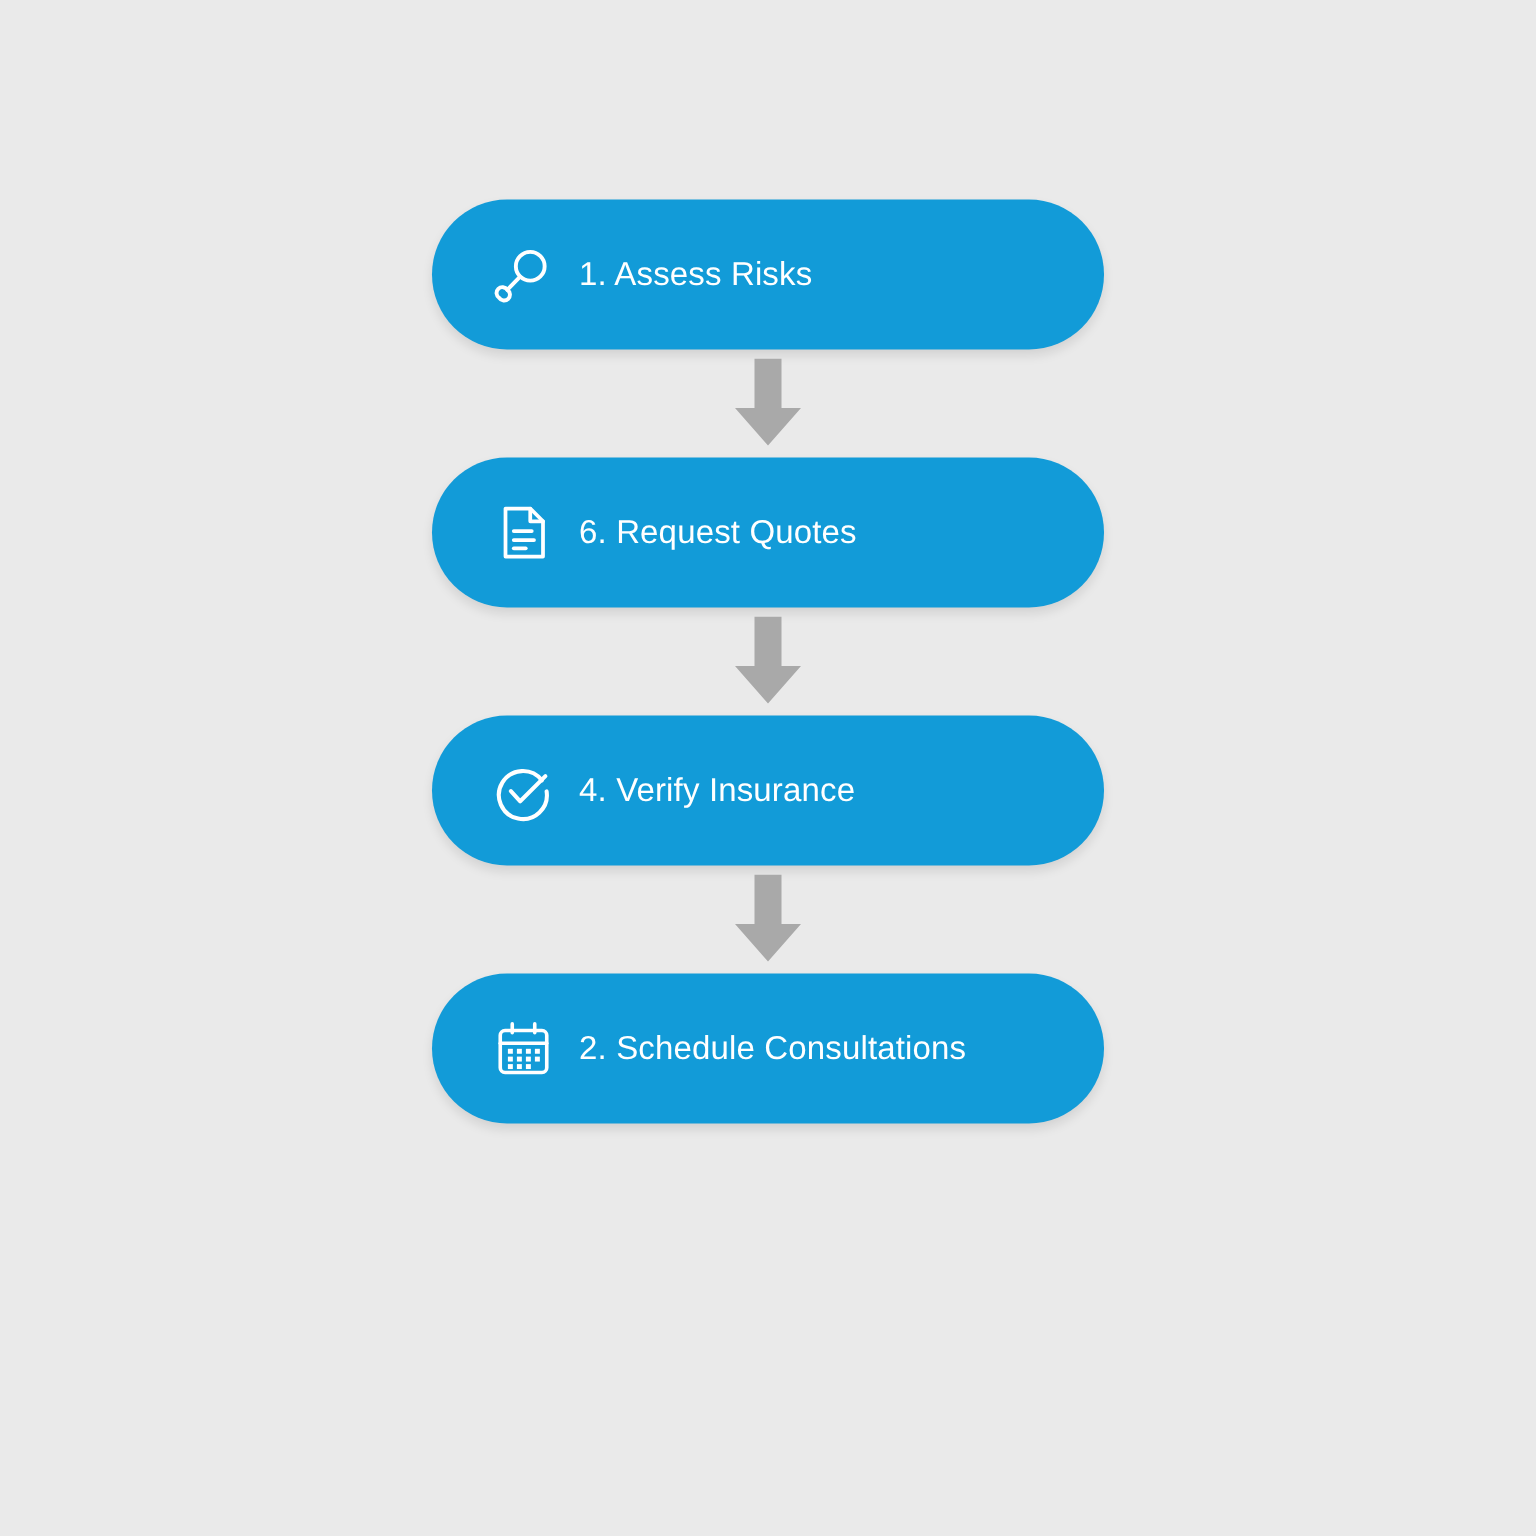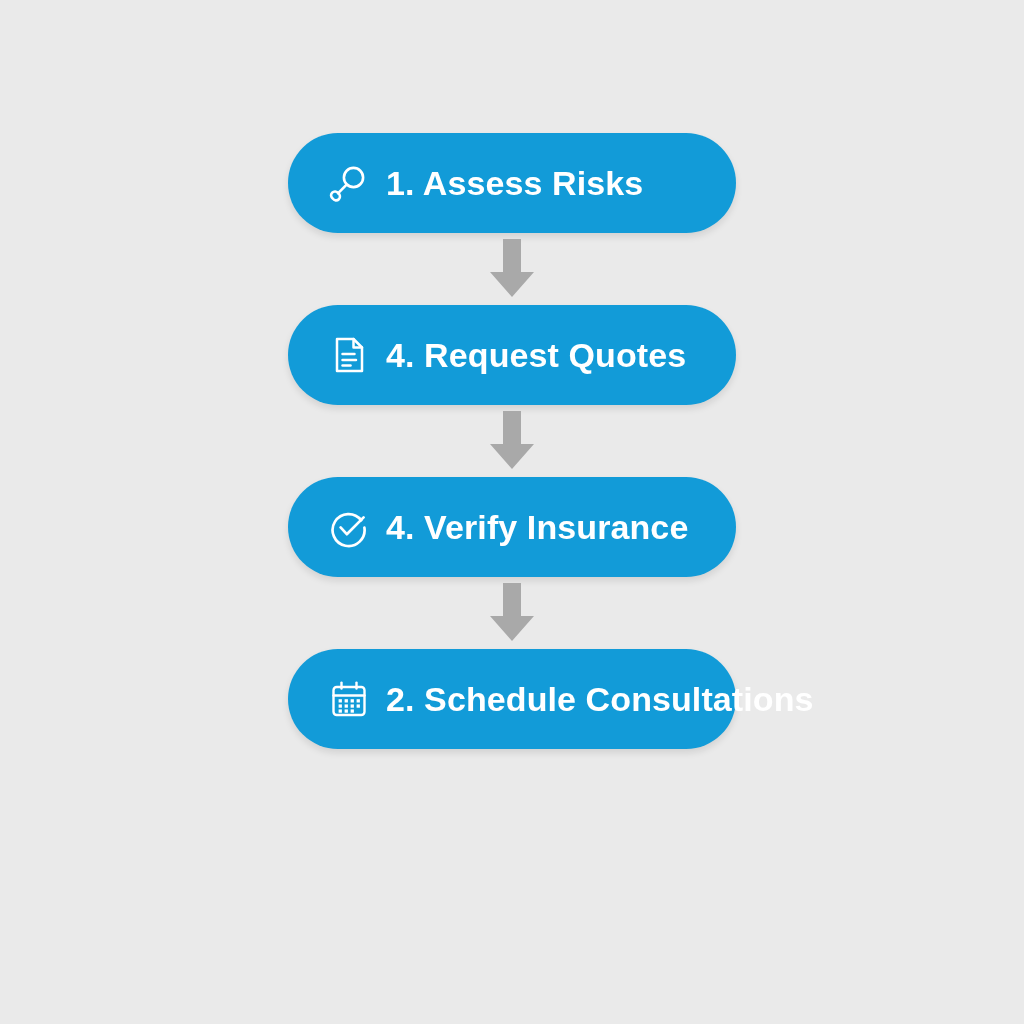--- a/index.html
+++ b/index.html
@@ -49,23 +49,23 @@
     justify-content: center;
     margin-right: 16px;
   }
   .step-icon svg {
     display: block;
     width: 42px;
     height: 42px;
   }
   .step-label {
     color: #ffffff;
-    font-size: 34px;
+    font-size: 22px;
     font-family: "Liberation Sans", sans-serif;
-    font-weight: 700;
+    font-weight: 400;
     letter-spacing: 0.1px;
     white-space: nowrap;
     line-height: 1;
   }
   .connector {
     width: 46px;
     height: 72px;
     display: flex;
     align-items: center;
     justify-content: center;
@@ -102,21 +102,21 @@
     <div class="step-box">
       <span class="step-icon">
         <svg viewBox="0 0 42 42" fill="none" stroke="#ffffff" stroke-width="2.5" stroke-linecap="round" stroke-linejoin="round">
           <path d="M9 5 h16.5 L34 13.5 V37 H9 Z"></path>
           <path d="M25.5 5 v8.5 H34"></path>
           <line x1="14.5" y1="20" x2="26.5" y2="20"></line>
           <line x1="14.5" y1="26" x2="28" y2="26"></line>
           <line x1="14.5" y1="31.5" x2="22.5" y2="31.5"></line>
         </svg>
       </span>
-      <span class="step-label">4. Request Quotes</span>
+      <span class="step-label">6. Request Quotes</span>
     </div>
     <div class="connector">
       <svg width="46" height="60" viewBox="0 0 46 60">
         <polygon points="14,0 32,0 32,33 45,33 23,58 1,33 14,33" fill="#a9a9a9"></polygon>
       </svg>
     </div>
   </div>
 
   <div class="step-row">
     <div class="step-box">

